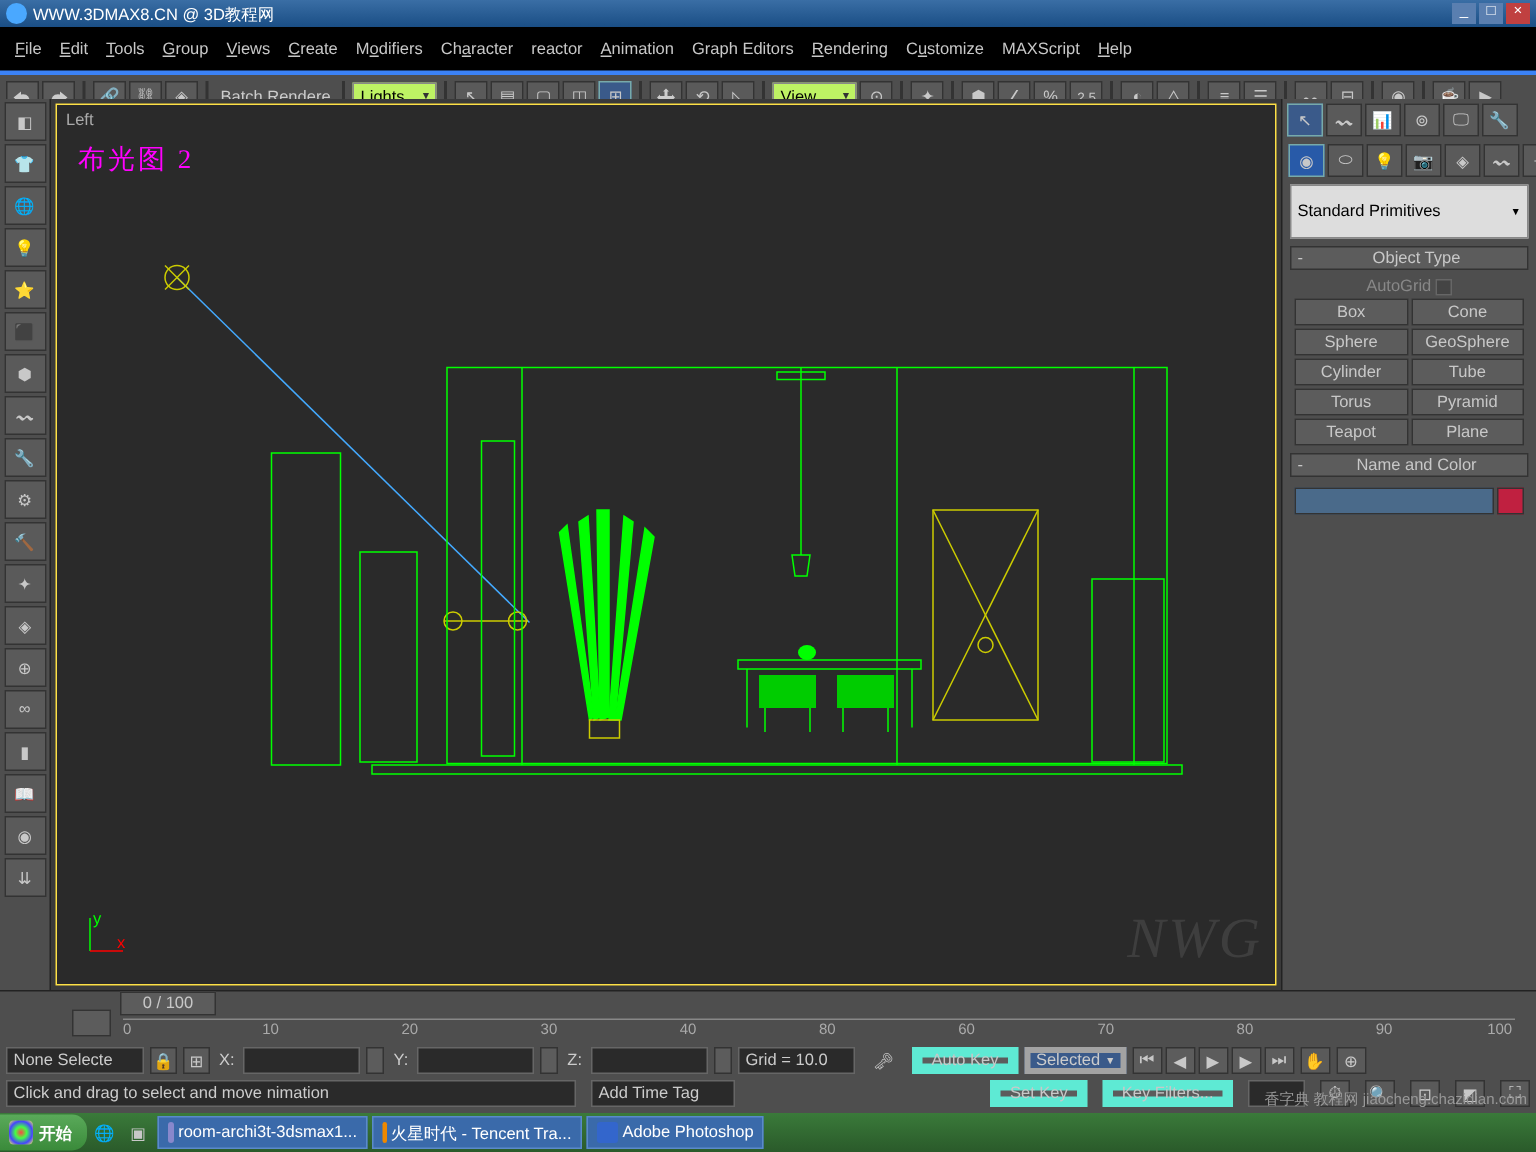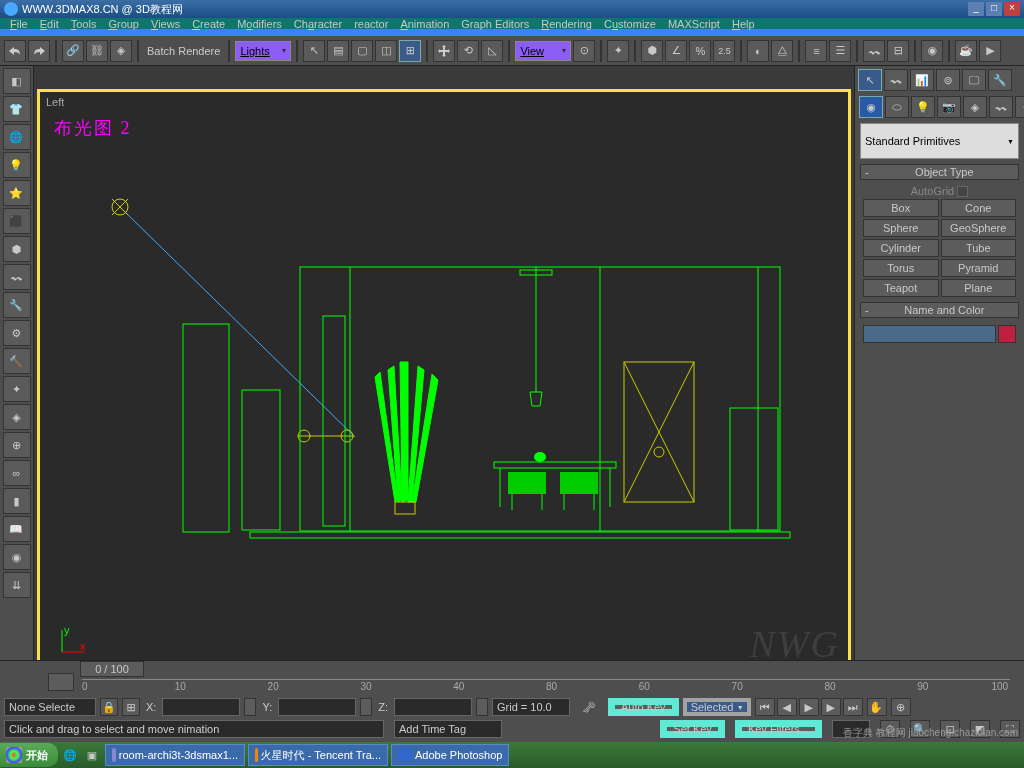--- a/index.html
+++ b/index.html
@@ -1,35 +1,35 @@
 <!DOCTYPE html>
 <html><head>
 <meta charset="utf-8">
 <style>
 * { margin:0; padding:0; box-sizing:border-box; font-family:"Tahoma",sans-serif; font-size:11px; user-select:none; }
 body { width:1024px; height:768px; background:#3a3a3a; color:#c8c8c8; overflow:hidden; position:relative; }
 .title-bar { height:18px; background:linear-gradient(#3a6ea5,#1a4e85); color:#fff; display:flex; align-items:center; padding:0 4px; }
 .title-bar .logo { width:14px; height:14px; border-radius:50%; background:#4aa8ff; margin-right:4px; display:inline-block; }
 .title-bar .win-buttons { margin-left:auto; display:flex; }
 .title-bar .win-buttons span { width:16px; height:14px; background:#5a7fb0; margin-left:2px; color:#fff; text-align:center; line-height:12px; font-size:10px; cursor:pointer;}
-.menu-bar { height:18px; background:#0f766e; display:flex; align-items:center; padding:0 4px; border-bottom:7px solid #3b82f6;}
+.menu-bar { height:32px; background:#000000; display:flex; align-items:center; padding:0 4px; border-bottom:3px solid #3b82f6;}
 .menu-bar span { padding:0 6px; cursor:pointer; }
 .menu-bar span u { text-decoration:underline; }
 .toolbar-row { height:30px; background:#4e4e4e; display:flex; align-items:center; padding:0 4px; border-bottom:1px solid #222; gap:2px;}
 .tool-btn { width:22px; height:22px; background:#5a5a5a; border:1px solid #333; display:flex; align-items:center; justify-content:center; cursor:pointer; flex-shrink:0;}
 .tool-btn.active { background:#3a5a8a; border-color:#7aa;}
 .tool-sep { width:2px; height:22px; background:#333; margin:0 3px; flex-shrink:0;}
-.tool-dropdown { height:20px; background:#8b5cf6; color:#000; border:1px solid #888; padding:0 14px 0 4px; display:flex; align-items:center; position:relative; cursor:pointer;text-decoration:underline;}
+.tool-dropdown { height:20px; background:#bef264; color:#000; border:1px solid #888; padding:0 14px 0 4px; display:flex; align-items:center; position:relative; cursor:pointer;text-decoration:underline;}
 .tool-dropdown::after { content:"▼"; position:absolute; right:3px; font-size:7px; color:#333;}
 .tool-label { color:#ccc; padding:0 3px;}
 .main { position:absolute; top:66px; bottom:108px; left:0; right:0; display:flex; background:#3a3a3a;}
 .left-tb { width:34px; background:#4e4e4e; border-right:1px solid #222; display:flex; flex-direction:column; align-items:center; padding-top:2px; gap:2px;}
 .left-tb .tool-btn { width:28px; height:26px; }
 .viewport-wrap { flex:1; padding:3px; position:relative;}
-.viewport { width:100%; height:100%; background:#2a2a2a; border:3px solid #fde047; position:relative; overflow:hidden;margin-top:20px;}
+.viewport { width:100%; height:100%; background:#2a2a2a; border:1px solid #fde047; position:relative; overflow:hidden;}
 .viewport-label { position:absolute; top:4px; left:6px; color:#aaa; font-size:11px;}
 .viewport-title { position:absolute; top:24px; left:14px; color:#f0f; font-size:18px; font-family:"SimSun"; letter-spacing:2px;}
 .axis { position:absolute; bottom:18px; left:18px; }
 .watermark { position:absolute; right:8px; bottom:8px; color:#444; font-size:38px; font-style:italic; font-family:serif; letter-spacing:2px; opacity:0.8;}
 .right-panel { width:170px; background:#4e4e4e; border-left:1px solid #222; display:flex; flex-direction:column;}
 .panel-tabs { display:flex; flex-wrap:wrap; padding:3px; gap:2px;}
 .panel-tabs .tool-btn { width:24px; height:22px;}
 .panel-cat { display:flex; padding:2px 4px; gap:2px;}
 .panel-cat .tool-btn { width:24px; height:22px;}
 .panel-cat .tool-btn.active { background:#285aa8; }
@@ -350,21 +350,21 @@
       <div class="play-btn">◀</div>
       <div class="play-btn">▶</div>
       <div class="play-btn">▶</div>
       <div class="play-btn">⏭</div>
     </div>
     <div class="tool-btn" style="width:20px;height:18px">✋</div>
     <div class="tool-btn" style="width:20px;height:18px">⊕</div>
   </div>
   <div class="prompt">
     <div class="stat-field" style="width:380px">Click and drag to select and move nimation</div>
-    <div class="stat-field" style="width:108px">Add Time Tag</div>
+    <div class="stat-field" style="width:96px">Add Time Tag</div>
     <div style="flex:1"></div>
     <div class="status-btn">Set Key</div>
     <div class="status-btn">Key Filters...</div>
     <div class="stat-field" style="width:38px"></div>
     <div class="tool-btn" style="width:20px;height:18px">⏱</div>
     <div class="tool-btn" style="width:20px;height:18px">🔍</div>
     <div class="tool-btn" style="width:20px;height:18px">⊡</div>
     <div class="tool-btn" style="width:20px;height:18px">◩</div>
     <div class="tool-btn" style="width:20px;height:18px">⛶</div>
   </div>

